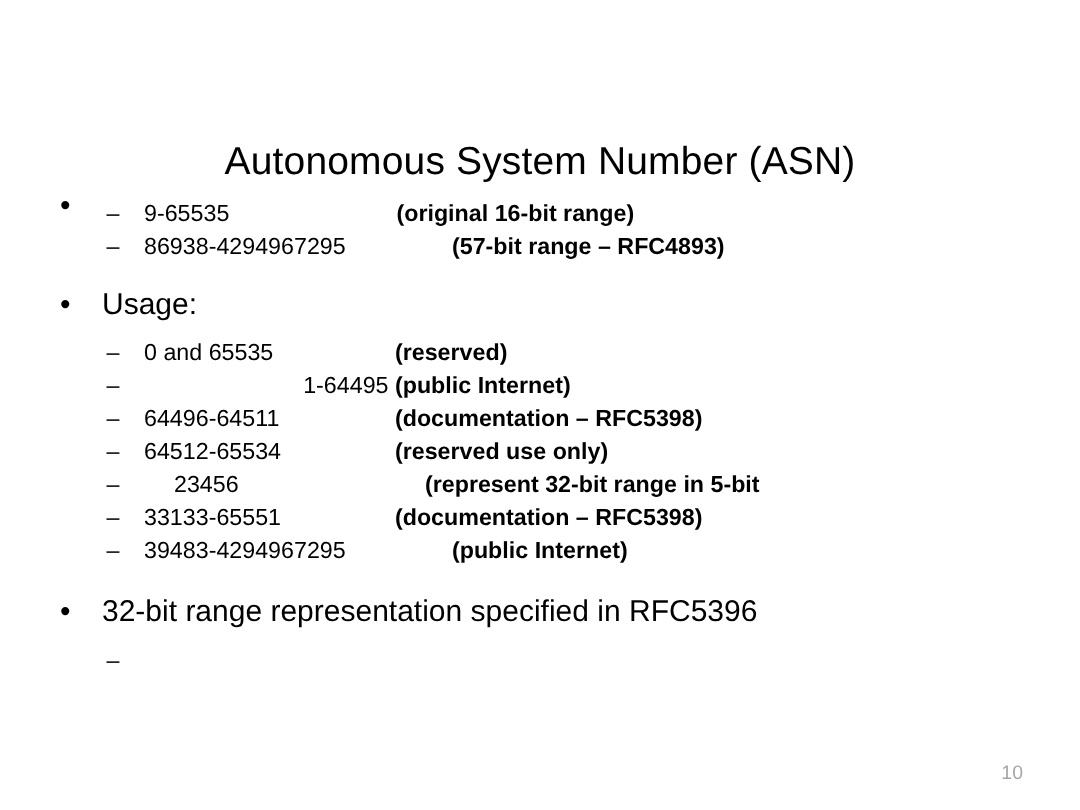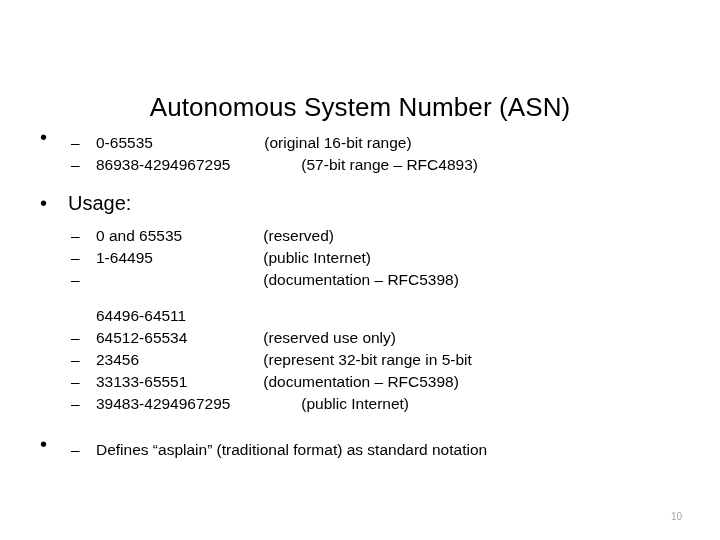--- a/index.html
+++ b/index.html
@@ -75,58 +75,59 @@
     line-height: 22px;
   }
   .l2 .term {
     display: inline-block;
     vertical-align: top;
   }
   .l2 .desc {
     display: inline-block;
     vertical-align: top;
     white-space: pre-wrap;
+    font-weight: bold;
   }
 
   
   .l2.plain {
     white-space: nowrap;
   }
 
   .gap-sm { height: 8px; }
   .gap-md { height: 14px; }
   .gap-lg { height: 16px; }
 
   
   #slide-number {
     position: absolute;
     right: 38px;
     bottom: 18px;
-    font-size: 10px;
+    font-size: 13px;
     color: #a6a6a6;
     font-family: "Liberation Sans", sans-serif;
   }
 </style>
 </head>
 <body>
 
 <div id="slide">
 
   <div id="slide-title">Autonomous System Number (ASN)</div>
 
   <div id="body">
 
     <div class="l1">
       <span class="dot">•</span>
     </div>
     <div class="gap-sm"></div>
 
     <div class="l2">
       <span class="dash">–</span>
-      <span class="term" style="width: 164px;">0-65535</span>
+      <span class="term" style="width: 164px;">9-65535</span>
       <span class="desc">(original 16-bit range)</span>
     </div>
     <div class="l2">
       <span class="dash">–</span>
       <span class="term" style="width: 201px;">86938-4294967295</span>
       <span class="desc">(57-bit range – RFC4893)</span>
     </div>
 
     <div class="gap-md"></div>
 
@@ -136,58 +137,58 @@
     </div>
     <div class="gap-sm"></div>
 
     <div class="l2">
       <span class="dash">–</span>
       <span class="term" style="width: 163px;">0 and 65535</span>
       <span class="desc">(reserved)</span>
     </div>
     <div class="l2">
       <span class="dash">–</span>
-      <span class="term" style="width: 163px;">1-64495</span>
+      <span class="term" style="width: 163px; text-align: right;">1-64495</span>
       <span class="desc">(public Internet)</span>
     </div>
     <div class="l2">
       <span class="dash">–</span>
-      <span class="term" style="width: 163px; margin-top: 36px;">64496-64511</span>
+      <span class="term" style="width: 163px;">64496-64511</span>
       <span class="desc">(documentation – RFC5398)</span>
     </div>
     <div class="l2">
       <span class="dash">–</span>
       <span class="term" style="width: 163px;">64512-65534</span>
       <span class="desc">(reserved use only)</span>
     </div>
     <div class="l2">
       <span class="dash">–</span>
-      <span class="term" style="width: 163px;">23456</span>
+      <span class="term" style="width: 163px; margin-left: 20px;">23456</span>
       <span class="desc">(represent 32-bit range in 5-bit</span>
     </div>
     <div class="l2">
       <span class="dash">–</span>
       <span class="term" style="width: 163px;">33133-65551</span>
       <span class="desc">(documentation – RFC5398)</span>
     </div>
     <div class="l2">
       <span class="dash">–</span>
       <span class="term" style="width: 201px;">39483-4294967295</span>
       <span class="desc">(public Internet)</span>
     </div>
 
     <div class="gap-lg"></div>
 
     <div class="l1">
       <span class="dot">•</span>
+      <span>32-bit range representation specified in RFC5396</span>
     </div>
     <div class="gap-sm"></div>
 
     <div class="l2 plain">
       <span class="dash">–</span>
-      <span>Defines “asplain” (traditional format) as standard notation</span>
     </div>
 
   </div>
 
   <div id="slide-number">10</div>
 
 </div>
 
 </body></html>

